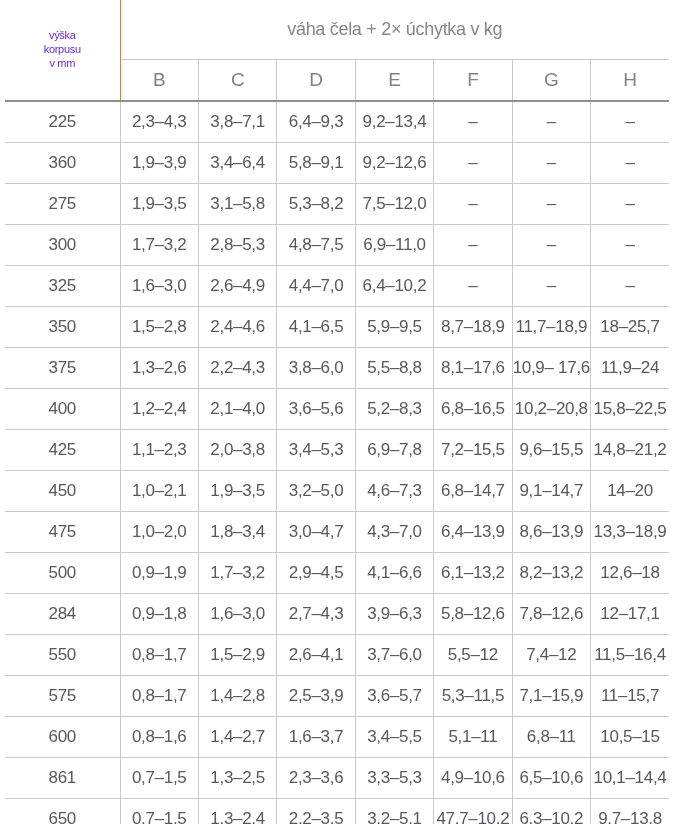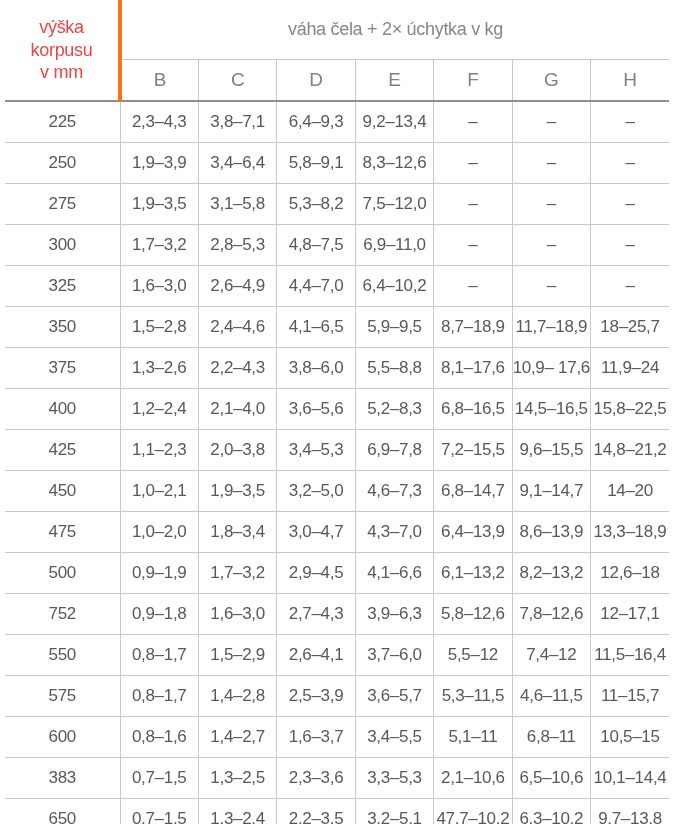--- a/index.html
+++ b/index.html
@@ -23,25 +23,25 @@
   .spec-table th, .spec-table td {
     padding: 0;
     text-align: center;
     vertical-align: middle;
     font-weight: normal;
     letter-spacing: -0.3px;
   }
   
   .corner-cell {
     height: 90px;
-    color: #ef4444;
-    font-size: 18px;
+    color: #6d28d9;
+    font-size: 11px;
     line-height: 1.25;
     white-space: pre-line;
-    border-right: 4px solid #f97316;
+    border-right: 1px solid #f97316;
     border-bottom: 2px solid #8f8f8f;
   }
   .main-header-cell {
     height: 59px;
     color: #85868a;
     font-size: 18px;
     border-bottom: 1px solid #c9c9c9;
   }
   .col-letter {
     height: 40px;
@@ -101,25 +101,25 @@
         <td>225</td>
         <td>2,3–4,3</td>
         <td>3,8–7,1</td>
         <td>6,4–9,3</td>
         <td>9,2–13,4</td>
         <td>–</td>
         <td>–</td>
         <td>–</td>
       </tr>
       <tr>
-        <td>250</td>
+        <td>360</td>
         <td>1,9–3,9</td>
         <td>3,4–6,4</td>
         <td>5,8–9,1</td>
-        <td>8,3–12,6</td>
+        <td>9,2–12,6</td>
         <td>–</td>
         <td>–</td>
         <td>–</td>
       </tr>
       <tr>
         <td>275</td>
         <td>1,9–3,5</td>
         <td>3,1–5,8</td>
         <td>5,3–8,2</td>
         <td>7,5–12,0</td>
@@ -167,21 +167,21 @@
         <td>10,9– 17,6</td>
         <td>11,9–24</td>
       </tr>
       <tr>
         <td>400</td>
         <td>1,2–2,4</td>
         <td>2,1–4,0</td>
         <td>3,6–5,6</td>
         <td>5,2–8,3</td>
         <td>6,8–16,5</td>
-        <td>14,5–16,5</td>
+        <td>10,2–20,8</td>
         <td>15,8–22,5</td>
       </tr>
       <tr>
         <td>425</td>
         <td>1,1–2,3</td>
         <td>2,0–3,8</td>
         <td>3,4–5,3</td>
         <td>6,9–7,8</td>
         <td>7,2–15,5</td>
         <td>9,6–15,5</td>
@@ -211,21 +211,21 @@
         <td>500</td>
         <td>0,9–1,9</td>
         <td>1,7–3,2</td>
         <td>2,9–4,5</td>
         <td>4,1–6,6</td>
         <td>6,1–13,2</td>
         <td>8,2–13,2</td>
         <td>12,6–18</td>
       </tr>
       <tr>
-        <td>752</td>
+        <td>284</td>
         <td>0,9–1,8</td>
         <td>1,6–3,0</td>
         <td>2,7–4,3</td>
         <td>3,9–6,3</td>
         <td>5,8–12,6</td>
         <td>7,8–12,6</td>
         <td>12–17,1</td>
       </tr>
       <tr>
         <td>550</td>
@@ -237,40 +237,40 @@
         <td>7,4–12</td>
         <td>11,5–16,4</td>
       </tr>
       <tr>
         <td>575</td>
         <td>0,8–1,7</td>
         <td>1,4–2,8</td>
         <td>2,5–3,9</td>
         <td>3,6–5,7</td>
         <td>5,3–11,5</td>
-        <td>4,6–11,5</td>
+        <td>7,1–15,9</td>
         <td>11–15,7</td>
       </tr>
       <tr>
         <td>600</td>
         <td>0,8–1,6</td>
         <td>1,4–2,7</td>
         <td>1,6–3,7</td>
         <td>3,4–5,5</td>
         <td>5,1–11</td>
         <td>6,8–11</td>
         <td>10,5–15</td>
       </tr>
       <tr>
-        <td>383</td>
+        <td>861</td>
         <td>0,7–1,5</td>
         <td>1,3–2,5</td>
         <td>2,3–3,6</td>
         <td>3,3–5,3</td>
-        <td>2,1–10,6</td>
+        <td>4,9–10,6</td>
         <td>6,5–10,6</td>
         <td>10,1–14,4</td>
       </tr>
       <tr>
         <td>650</td>
         <td>0,7–1,5</td>
         <td>1,3–2,4</td>
         <td>2,2–3,5</td>
         <td>3,2–5,1</td>
         <td>47,7–10,2</td>

